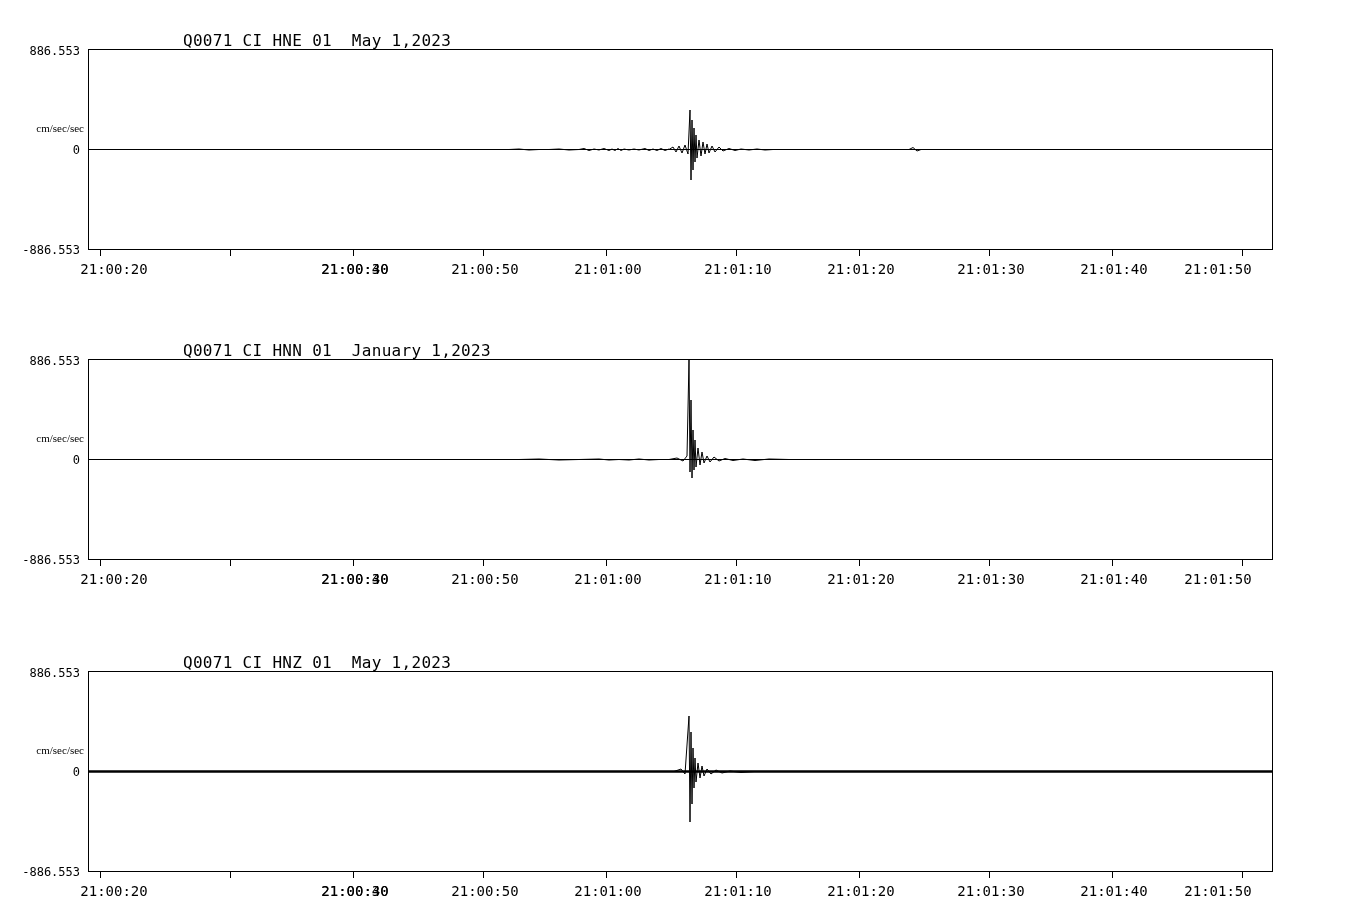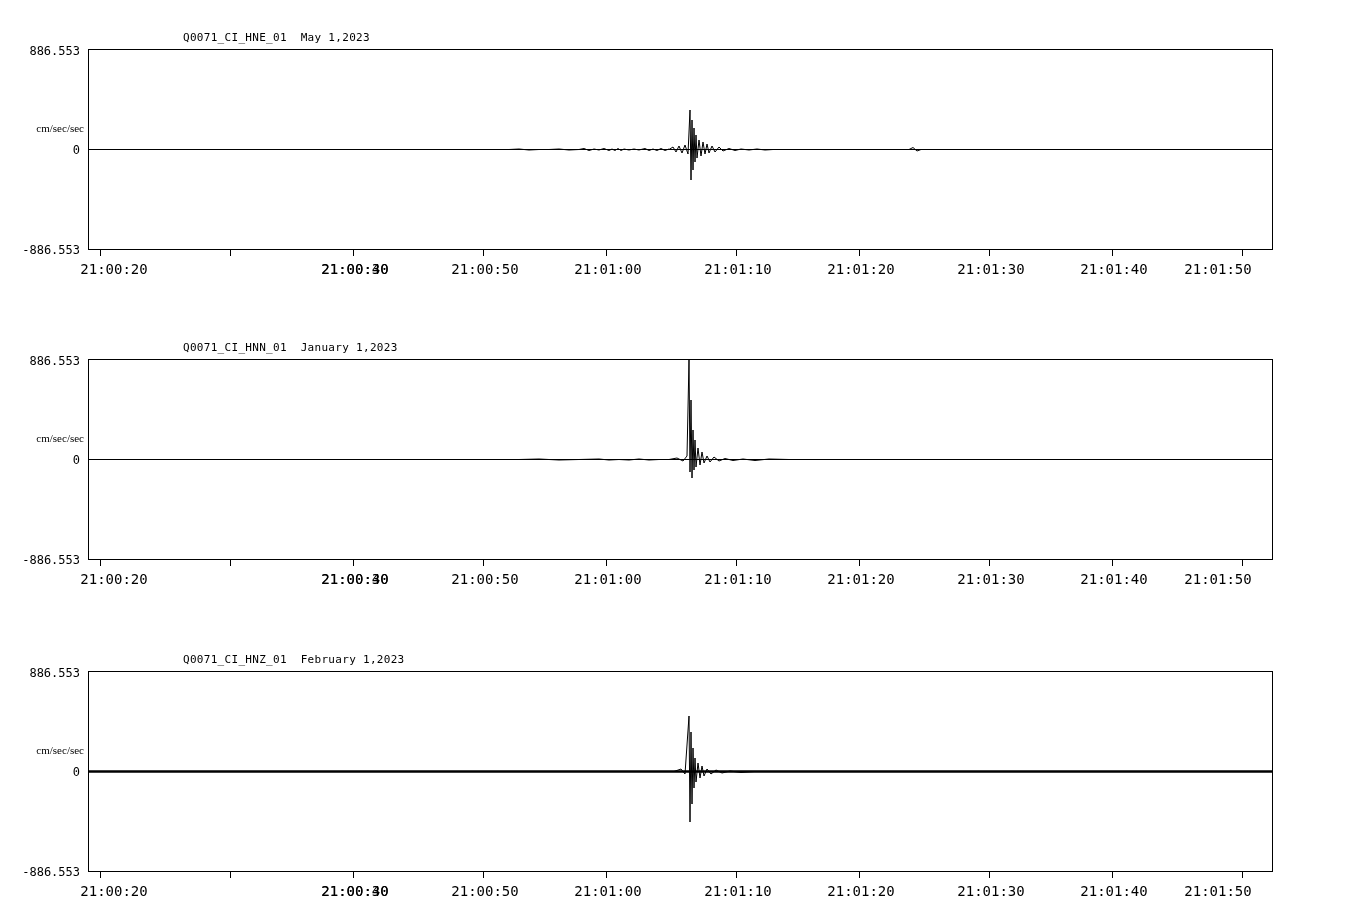--- a/index.html
+++ b/index.html
@@ -28,21 +28,21 @@
   .frame {
     position: absolute;
     left: 88px;
     width: 1185px;
     border: 1px solid #000000;
     box-sizing: border-box;
     background: #ffffff;
   }
   .panel-title {
     position: absolute;
-    font-size: 11px;
+    font-size: 16px;
     letter-spacing: 0.3px;
     white-space: pre;
     left: 183px;
   }
   .ylabel-units {
     position: absolute;
     font-size: 11px;
     text-align: right;
     white-space: pre;
     width: 84px;
@@ -173,21 +173,21 @@
     <div class="xtick-label" style="left:608px;top:265px;">21:01:00</div>
     <div class="xtick-label" style="left:738px;top:265px;">21:01:10</div>
     <div class="xtick-label" style="left:861px;top:265px;">21:01:20</div>
     <div class="xtick-label" style="left:991px;top:265px;">21:01:30</div>
     <div class="xtick-label" style="left:1114px;top:265px;">21:01:40</div>
     <div class="xtick-label" style="left:1218px;top:265px;">21:01:50</div>
   </div>
 
   <div class="panel" style="top:612px;height:300px;">
 
-    <div class="panel-title" style="top:41px;">Q0071_CI_HNZ_01  February 1,2023</div>
+    <div class="panel-title" style="top:41px;">Q0071_CI_HNZ_01  May 1,2023</div>
 
     <div class="ylabel-units" style="top:132px;">cm/sec/sec</div>
     <div class="ytick-label" style="top:54px;">886.553</div>
     <div class="ytick-label" style="top:153px;">0</div>
     <div class="ytick-label" style="top:253px;">-886.553</div>
 
     <div class="frame" style="top:59px;height:201px;">
       <svg class="trace-svg" width="1183" height="199" viewBox="0 0 1183 199" preserveAspectRatio="none">
 
         <path d="M0,99.5 L1183,99.5" stroke="#000000" stroke-width="2.4" fill="none"></path>

